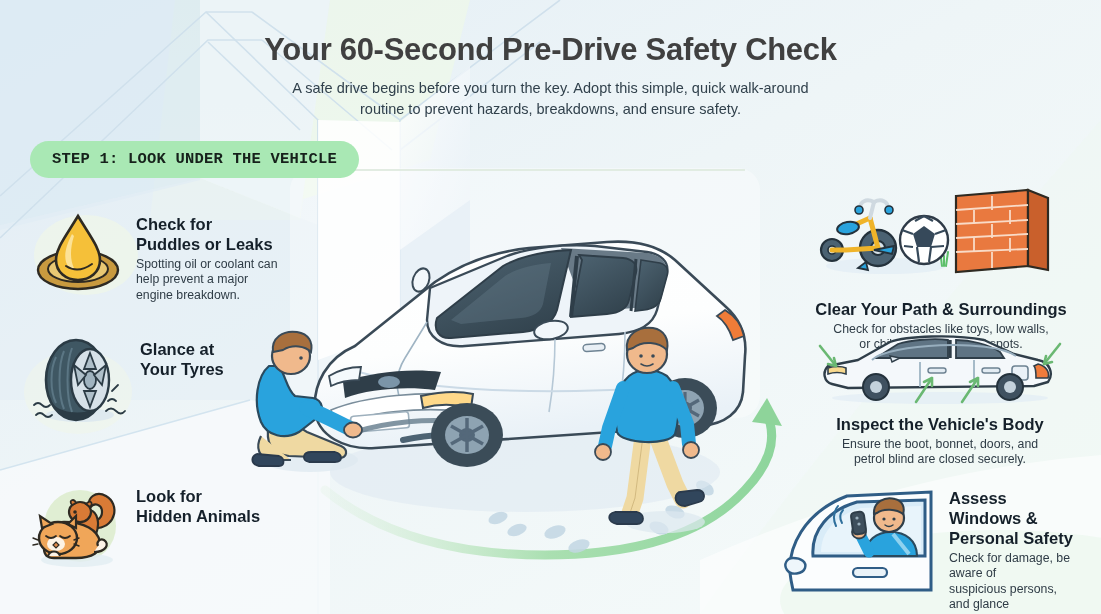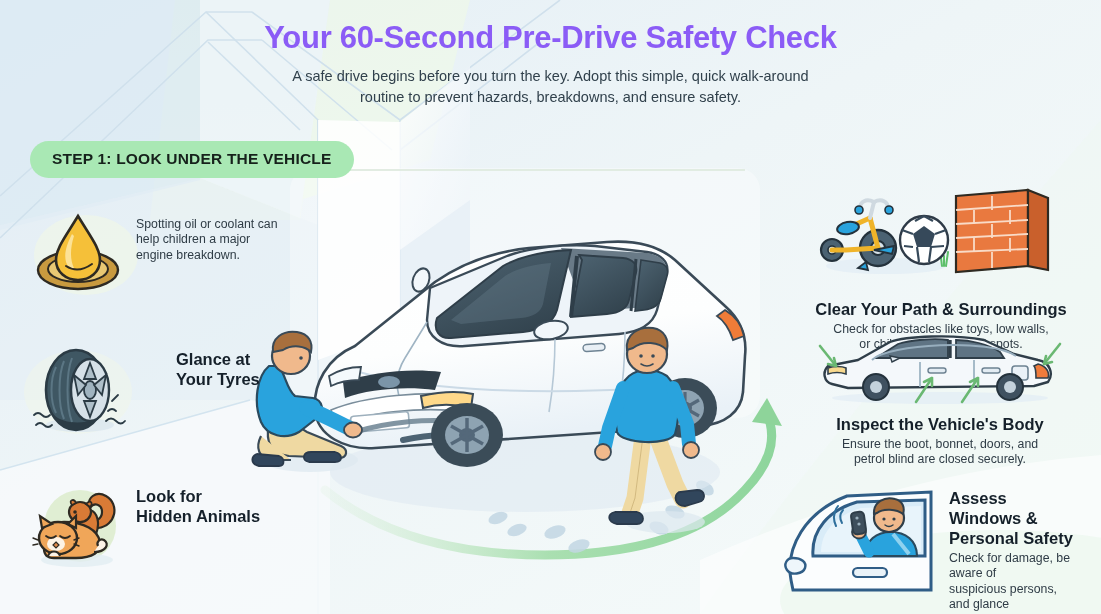--- a/index.html
+++ b/index.html
@@ -11,55 +11,57 @@
   }
   #canvas { position:absolute; inset:0; width:1101px; height:614px; overflow:hidden; }
 
   
   .bg { position:absolute; inset:0; z-index:0; }
   .bg-svg { position:absolute; inset:0; width:1101px; height:614px; }
 
   
   .header { position:absolute; top:18px; left:0; width:1101px; text-align:center; z-index:6; }
   .title {
-    font-size:31px; font-weight:bold; color:#8b5cf6; letter-spacing:-0.3px;
+    font-size:31px; font-weight:bold; color:#404040; letter-spacing:-0.3px;
     line-height:40px;
+    margin-top:12px;
   }
   .subtitle {
     margin-top:8px; font-size:14.5px; color:#31414c; line-height:21px;
     width:540px; margin-left:auto; margin-right:auto;
   }
 
   
   .pill {
     position:absolute; z-index:6;
     background:#a9e8b4; border-radius:22px;
     padding:9px 22px 10px 22px;
     font-size:15.5px; font-weight:bold; color:#16211b; letter-spacing:0.2px;
     white-space:nowrap;
+    font-family:Liberation Mono, monospace;
   }
   .pill-left  { left:30px; top:141px; }
   .pill-right { right:30px; top:141px; }
 
   
   .item { position:absolute; z-index:6; display:flex; align-items:flex-start; }
   .item .icon { flex:0 0 auto; }
   .item .txt  { padding-top:4px; }
   .it-title {
     font-size:16.5px; font-weight:bold; color:#15202a; line-height:20px;
     white-space:pre-line;
   }
   .it-body {
     margin-top:3px; font-size:12.3px; color:#2f3c46; line-height:15.4px;
     white-space:pre-line;
   }
 
   
   .L1 { left:34px;  top:210px; }
-  .L2 { left:30px;  top:345px;gap:36px; }
+  .L2 { left:30px;  top:335px; }
   .L3 { left:32px;  top:482px; }
   .L1 .txt, .L2 .txt, .L3 .txt { margin-left:14px; }
 
   
   .R1 { right:30px; top:188px; width:260px; flex-direction:column; align-items:center; text-align:center;gap:13px; }
   .R2 { right:30px; top:332px; width:262px; flex-direction:column; align-items:center; text-align:center; }
   .R3 { right:26px; top:482px; width:276px; flex-direction:row; align-items:flex-start; }
   .R1 .txt, .R2 .txt { margin-top:4px; text-align:center; }
   .R3 .txt { margin-left:8px; text-align:left; padding-top:6px; }
 
@@ -310,22 +312,24 @@
       <svg width="88" height="86" viewBox="0 0 88 86">
         <ellipse cx="44" cy="60" rx="40" ry="19" fill="#c99a3f" stroke="#2e2a22" stroke-width="2.4"></ellipse>
         <ellipse cx="44" cy="59" rx="30" ry="13" fill="#e9c873" stroke="#2e2a22" stroke-width="2"></ellipse>
         <ellipse cx="44" cy="58" rx="19" ry="8" fill="#c99a3f" stroke="#2e2a22" stroke-width="1.8"></ellipse>
         <path d="M44,6 C56,26 66,38 66,50 C66,62 56,70 44,70 C32,70 22,62 22,50 C22,38 32,26 44,6 Z" fill="#f5c039" stroke="#2e2a22" stroke-width="2.6"></path>
         <path d="M38,24 C32,36 30,44 32,52 C34,58 38,60 40,58 C36,50 36,38 40,26 Z" fill="#fde8a8" opacity="0.85"></path>
         <path d="M32,56 Q44,64 58,54" fill="none" stroke="#2e2a22" stroke-width="2" stroke-linecap="round"></path>
       </svg>
     </div>
     <div class="txt">
+      <div class="it-title">Check for
+Puddles or Leaks</div>
       <div class="it-body">Spotting oil or coolant can
-help children a major
+help prevent a major
 engine breakdown.</div>
     </div>
   </div>
 
   <div class="item L2">
     <div class="icon">
       <svg width="96" height="96" viewBox="0 0 96 96">
         <ellipse cx="50" cy="80" rx="34" ry="7" fill="#d9e6ef" opacity="0.8"></ellipse>
         <ellipse cx="46" cy="45" rx="30" ry="40" fill="#3f5763" stroke="#2b3b45" stroke-width="2.6"></ellipse>
         <path d="M46,85 C34,85 26,78 24,70 C32,78 52,80 64,74 C60,82 54,85 46,85 Z" fill="#2b3b45"></path>

